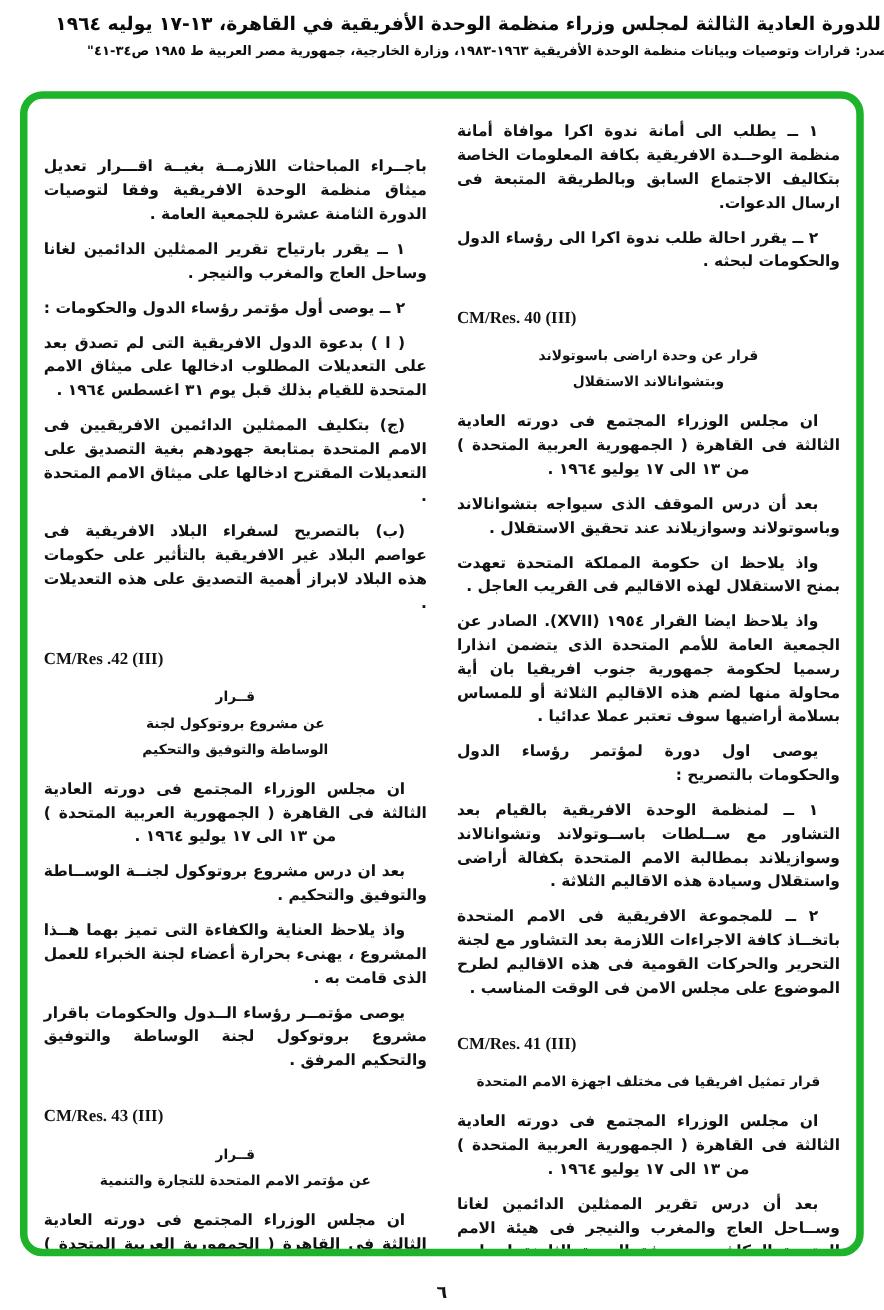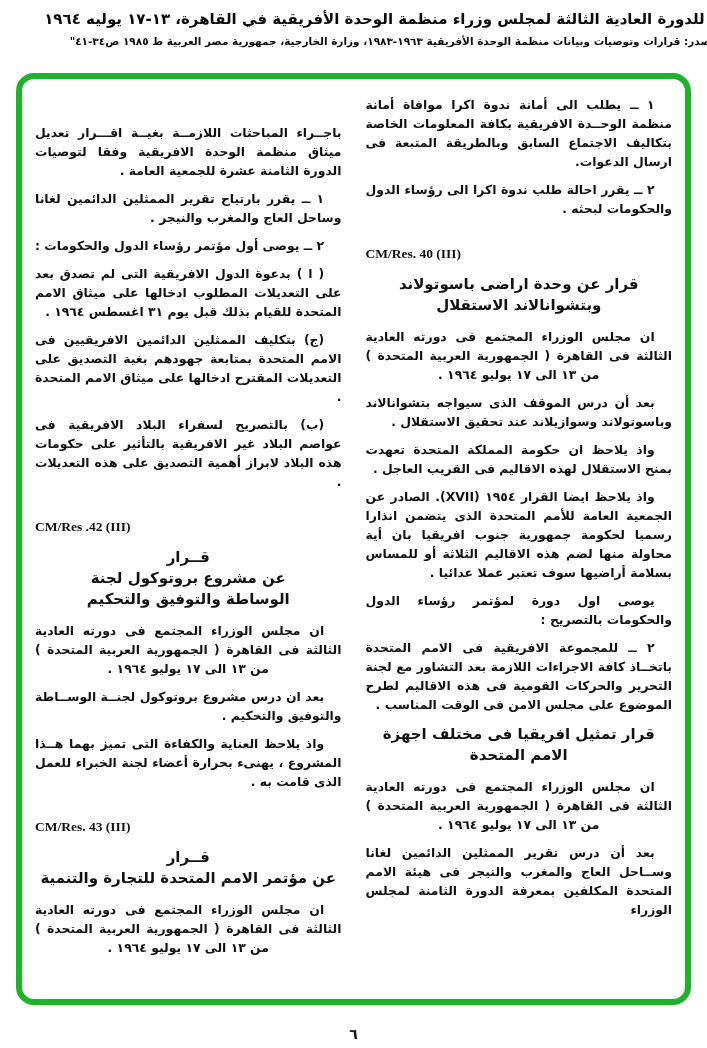--- a/index.html
+++ b/index.html
@@ -26,21 +26,21 @@
   .blk{margin:0 0 9px 0;text-indent:1.4em;}
   .no-indent{text-indent:0;margin-top:28px;}
   .center-last{text-align-last:center;}
   .code{
     direction:ltr;text-align:left;text-indent:0;
     font-family:"Liberation Serif", serif;font-size:13.5px;font-weight:bold;
     margin:26px 0 11px 0;
   }
   .title{
     text-align:center;text-align-last:center;text-indent:0;
-    font-weight:bold;font-size:15px;line-height:21px;margin:10px 0 11px 0;
+    font-weight:bold;font-size:11px;line-height:21px;margin:10px 0 11px 0;
   }
 
   
   .page-num{
     position:absolute;left:0;bottom:6px;width:707px;text-align:center;
     font-size:14px;font-weight:bold;
   }
 </style>
 </head>
 <body>
@@ -61,21 +61,23 @@
         <div class="code">CM/Res. 40 (III)</div>
         <div class="title">
           <div>قرار عن وحدة اراضى باسوتولاند</div>
           <div>وبتشوانالاند الاستقلال</div>
         </div>
         <p class="blk center-last">ان مجلس الوزراء المجتمع فى دورته العادية الثالثة فى القاهرة ( الجمهورية العربية المتحدة ) من ١٣ الى ١٧ يوليو ١٩٦٤ .</p>
         <p class="blk">بعد أن درس الموقف الذى سيواجه بتشوانالاند وباسوتولاند وسوازيلاند عند تحقيق الاستقلال .</p>
         <p class="blk">واذ يلاحظ ان حكومة المملكة المتحدة تعهدت بمنح الاستقلال لهذه الاقاليم فى القريب العاجل .</p>
         <p class="blk">واذ يلاحظ ايضا القرار ١٩٥٤ (XVII). الصادر عن الجمعية العامة للأمم المتحدة الذى يتضمن انذارا رسميا لحكومة جمهورية جنوب افريقيا بان أية محاولة منها لضم هذه الاقاليم الثلاثة أو للمساس بسلامة أراضيها سوف تعتبر عملا عدائيا .</p>
         <p class="blk">يوصى اول دورة لمؤتمر رؤساء الدول والحكومات بالتصريح :</p>
+        <p class="blk">١ ــ لمنظمة الوحدة الافريقية بالقيام بعد التشاور مع ســلطات باســوتولاند وتشوانالاند وسوازيلاند بمطالبة الامم المتحدة بكفالة أراضى واستقلال وسيادة هذه الاقاليم الثلاثة .</p>
         <p class="blk">٢ ــ للمجموعة الافريقية فى الامم المتحدة باتخــاذ كافة الاجراءات اللازمة بعد التشاور مع لجنة التحرير والحركات القومية فى هذه الاقاليم لطرح الموضوع على مجلس الامن فى الوقت المناسب .</p>
+        <div class="code">CM/Res. 41 (III)</div>
         <div class="title">
           <div>قرار تمثيل افريقيا فى مختلف اجهزة الامم المتحدة</div>
         </div>
         <p class="blk center-last">ان مجلس الوزراء المجتمع فى دورته العادية الثالثة فى القاهرة ( الجمهورية العربية المتحدة ) من ١٣ الى ١٧ يوليو ١٩٦٤ .</p>
         <p class="blk"><span>بعد أن درس تقرير الممثلين الدائمين لغانا وســاحل العاج والمغرب والنيجر فى هيئة الامم المتحدة المكلفين بمعرفة الدورة الثامنة لمجلس الوزراء</span>&nbsp;&nbsp;&nbsp;&nbsp;</p>
       </div>
 
       <div class="col">
         <p class="blk no-indent">باجــراء المباحثات اللازمــة بغيــة اقـــرار تعديل ميثاق منظمة الوحدة الافريقية وفقا لتوصيات الدورة الثامنة عشرة للجمعية العامة .</p>
         <p class="blk">١ ــ يقرر بارتياح تقرير الممثلين الدائمين لغانا وساحل العاج والمغرب والنيجر .</p>
@@ -85,20 +87,21 @@
         <p class="blk">(ب) بالتصريح لسفراء البلاد الافريقية فى عواصم البلاد غير الافريقية بالتأثير على حكومات هذه البلاد لابراز أهمية التصديق على هذه التعديلات .</p>
         <div class="code">CM/Res .42 (III)</div>
         <div class="title">
           <div>قــرار</div>
           <div>عن مشروع بروتوكول لجنة</div>
           <div>الوساطة والتوفيق والتحكيم</div>
         </div>
         <p class="blk center-last">ان مجلس الوزراء المجتمع فى دورته العادية الثالثة فى القاهرة ( الجمهورية العربية المتحدة ) من ١٣ الى ١٧ يوليو ١٩٦٤ .</p>
         <p class="blk">بعد ان درس مشروع بروتوكول لجنــة الوســاطة والتوفيق والتحكيم .</p>
         <p class="blk">واذ يلاحظ العناية والكفاءة التى تميز بهما هــذا المشروع ، يهنىء بحرارة أعضاء لجنة الخبراء للعمل الذى قامت به .</p>
+        <p class="blk">يوصى مؤتمــر رؤساء الــدول والحكومات باقرار مشروع بروتوكول لجنة الوساطة والتوفيق والتحكيم المرفق .</p>
         <div class="code">CM/Res. 43 (III)</div>
         <div class="title">
           <div>قــرار</div>
           <div>عن مؤتمر الامم المتحدة للتجارة والتنمية</div>
         </div>
         <p class="blk center-last">ان مجلس الوزراء المجتمع فى دورته العادية الثالثة فى القاهرة ( الجمهورية العربية المتحدة ) من ١٣ الى ١٧ يوليو ١٩٦٤ .</p>
       </div>
 
     </div>
   </div>

